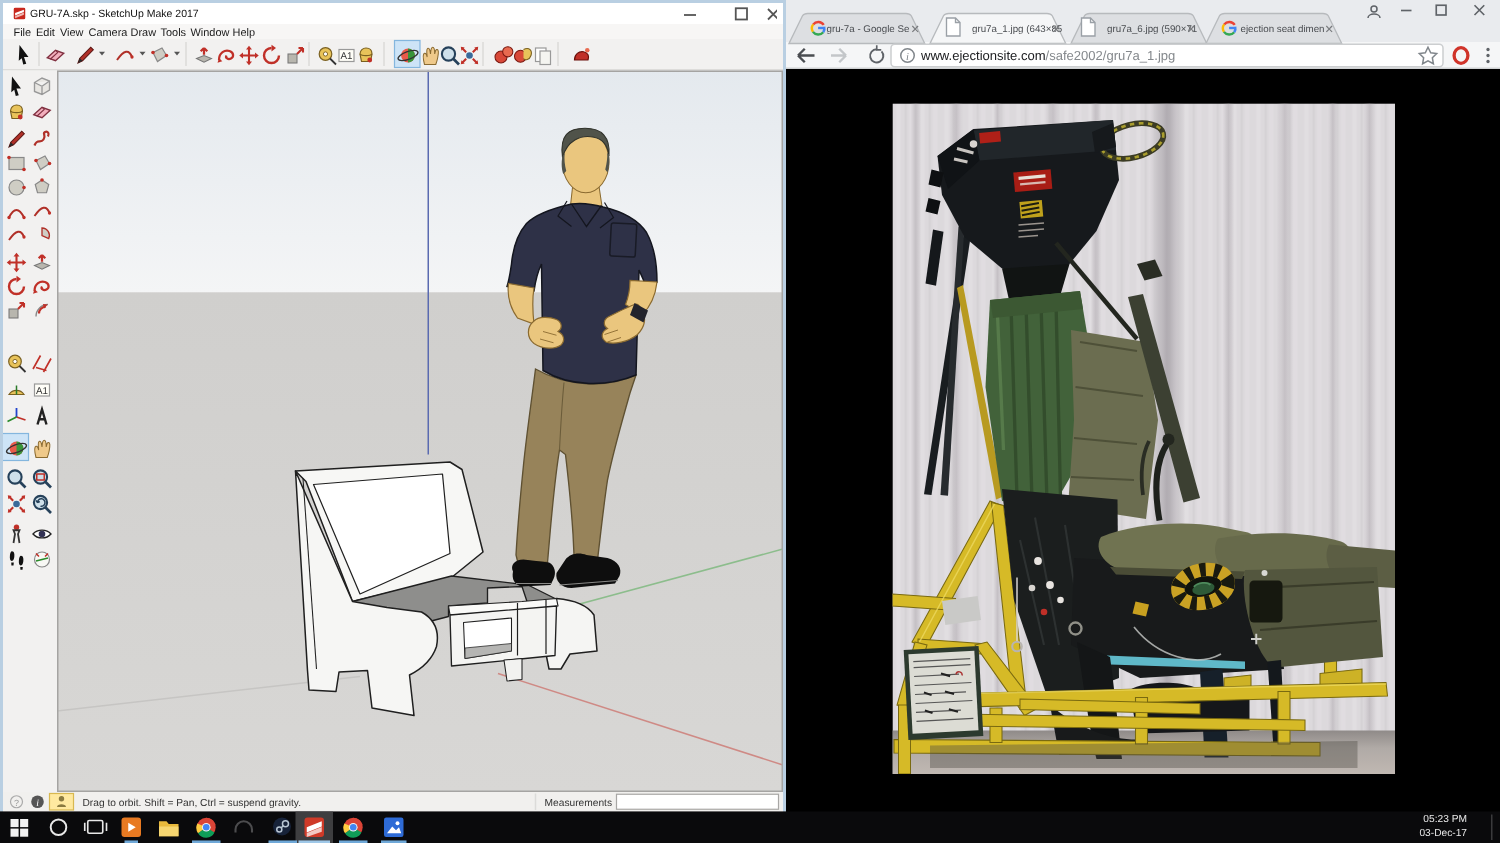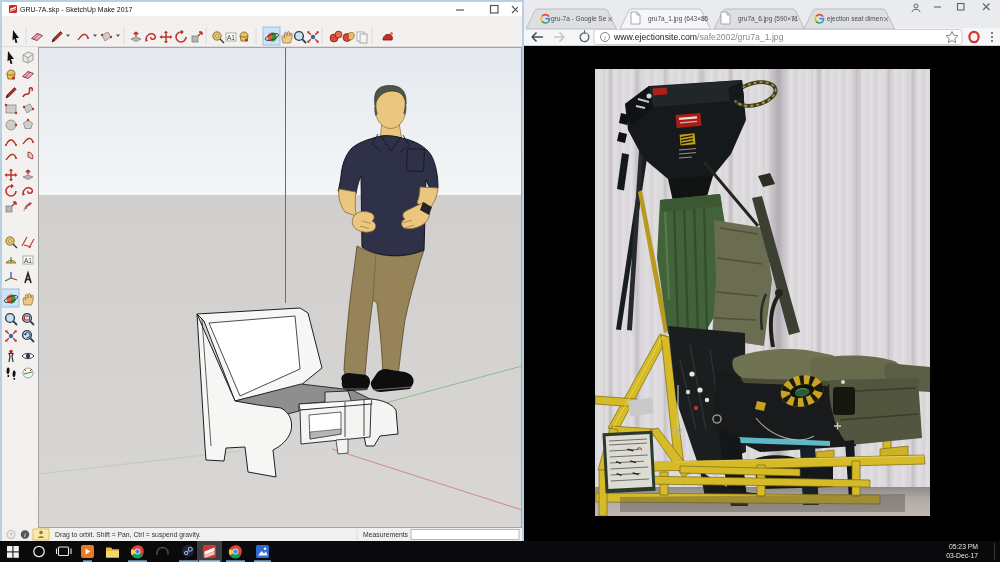--- a/index.html
+++ b/index.html
@@ -206,20 +206,30 @@
           <path d="M1.2,4.2 L7.8,1.6 L7.8,3.4 L1.2,6 Z" fill="#fff"></path>
           <path d="M1.2,6.4 L7.8,3.8 L7.8,5.4 L1.2,8 Z" fill="#f0b8b2"></path>
         </svg>
   <span class="txt">GRU-7A.skp - SketchUp Make 2017</span>
   <svg id="subtns" width="70" height="14" viewBox="0 0 70 14">
           <path d="M8,8 h8" stroke="#555" stroke-width="1.2"></path>
           <rect x="42.5" y="3.5" width="7.5" height="7.5" fill="none" stroke="#555" stroke-width="1.2"></rect>
           <path d="M64,4 l7,7 M71,4 l-7,7" stroke="#555" stroke-width="1.2"></path>
         </svg>
  </div>
+ <div id="sumenu">
+        <span style="left:7px">File</span>
+        <span style="left:22px">Edit</span>
+        <span style="left:38px">View</span>
+        <span style="left:57px">Camera</span>
+        <span style="left:85px">Draw</span>
+        <span style="left:105px">Tools</span>
+        <span style="left:125px">Window</span>
+        <span style="left:153px">Help</span>
+      </div>
  <div id="sutool"><svg width="520" height="20" viewBox="0 0 520 20">
           <rect x="261" y="1" width="17" height="18" fill="#cde4f7" stroke="#84b6de" stroke-width="0.8"></rect>
           <line x1="24" y1="2" x2="24" y2="18" stroke="#dbdad8" stroke-width="1"></line>
           <line x1="122" y1="2" x2="122" y2="18" stroke="#dbdad8" stroke-width="1"></line>
           <line x1="204" y1="2" x2="204" y2="18" stroke="#dbdad8" stroke-width="1"></line>
           <line x1="254" y1="2" x2="254" y2="18" stroke="#dbdad8" stroke-width="1"></line>
           <line x1="320" y1="2" x2="320" y2="18" stroke="#dbdad8" stroke-width="1"></line>
           <line x1="370" y1="2" x2="370" y2="18" stroke="#dbdad8" stroke-width="1"></line>
           <g transform="translate(6,3)">
             <use href="#i-arrow"></use>

